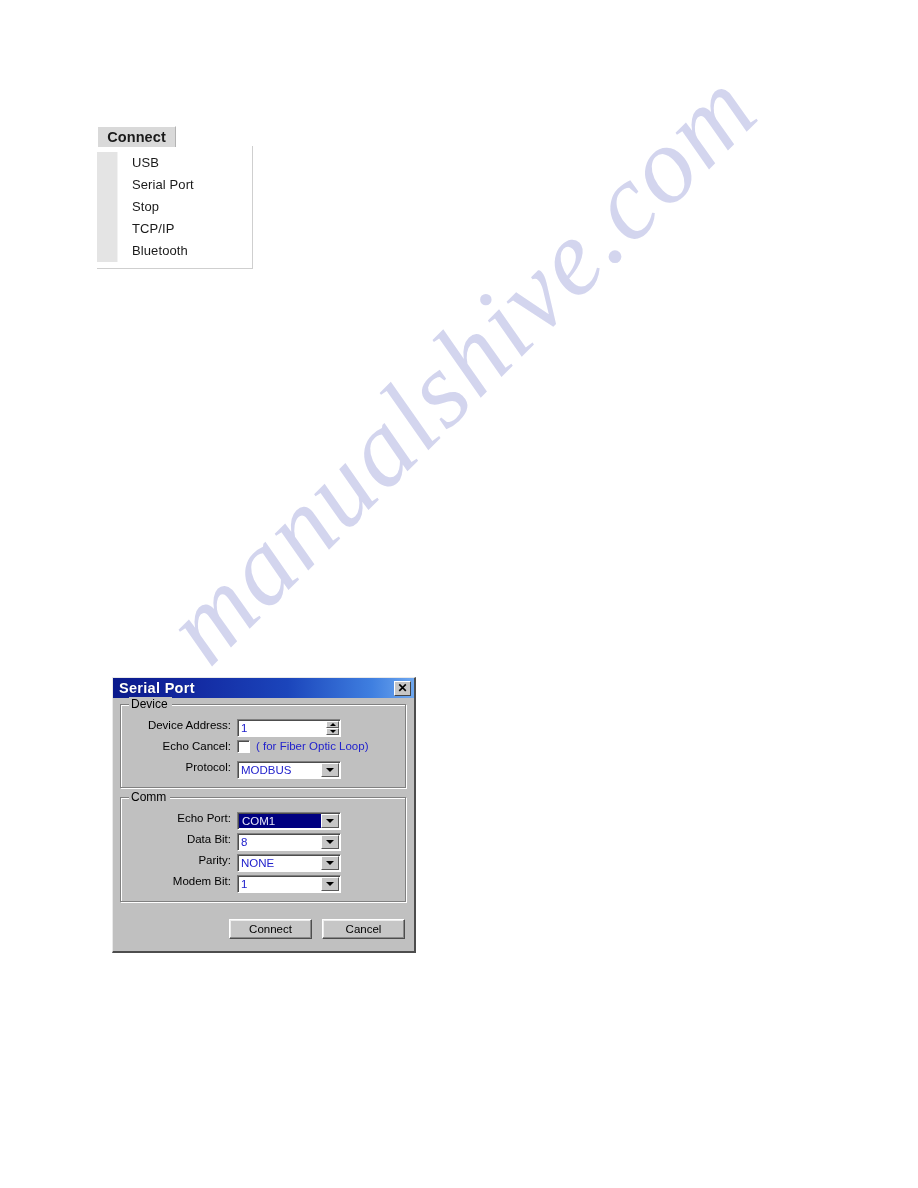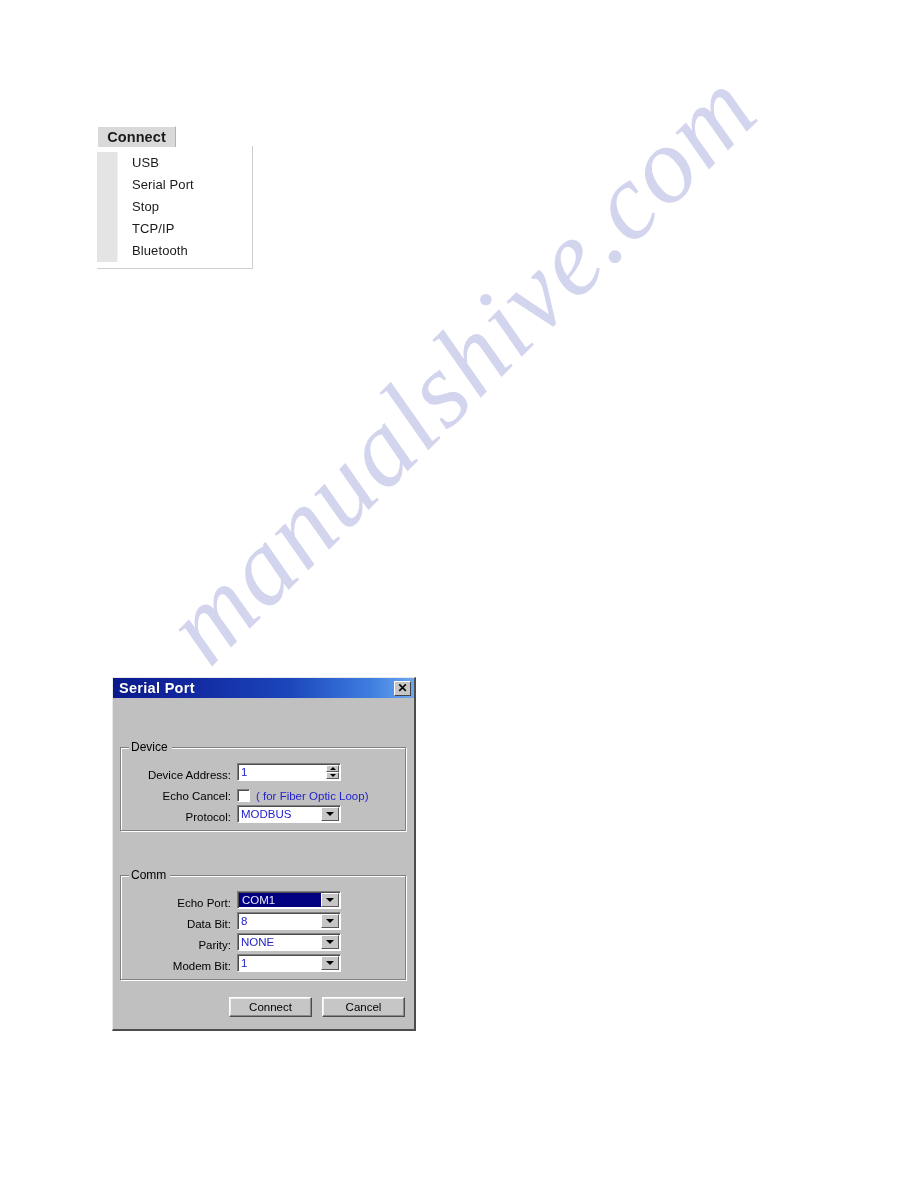--- a/index.html
+++ b/index.html
@@ -165,37 +165,36 @@
 
   
   .groupbox {
     position: relative;
     border: 1px solid #808080;
     border-right-color: #ffffff;
     border-bottom-color: #ffffff;
     box-shadow: inset -1px -1px 0 #808080, inset 1px 1px 0 #ffffff;
     margin-bottom: 8px;
     padding: 14px 8px 8px 8px;
-    margin-top: 43px;
   }
   .groupbox:last-child { margin-bottom: 0; }
   .group-title {
     position: absolute;
     top: -8px;
     left: 8px;
     background: #c0c0c0;
     padding: 0 4px 0 2px;
     font-size: 12px;
     color: #000000;
     line-height: 14px;
   }
 
   .field-row {
     display: flex;
-    align-items: flex-end;
+    align-items: flex-start;
     height: 19px;
     margin-bottom: 2px;
   }
   .field-row:last-child { margin-bottom: 0; }
   .field-label {
     width: 108px;
     flex: 0 0 108px;
     text-align: right;
     padding-right: 6px;
     box-sizing: border-box;

